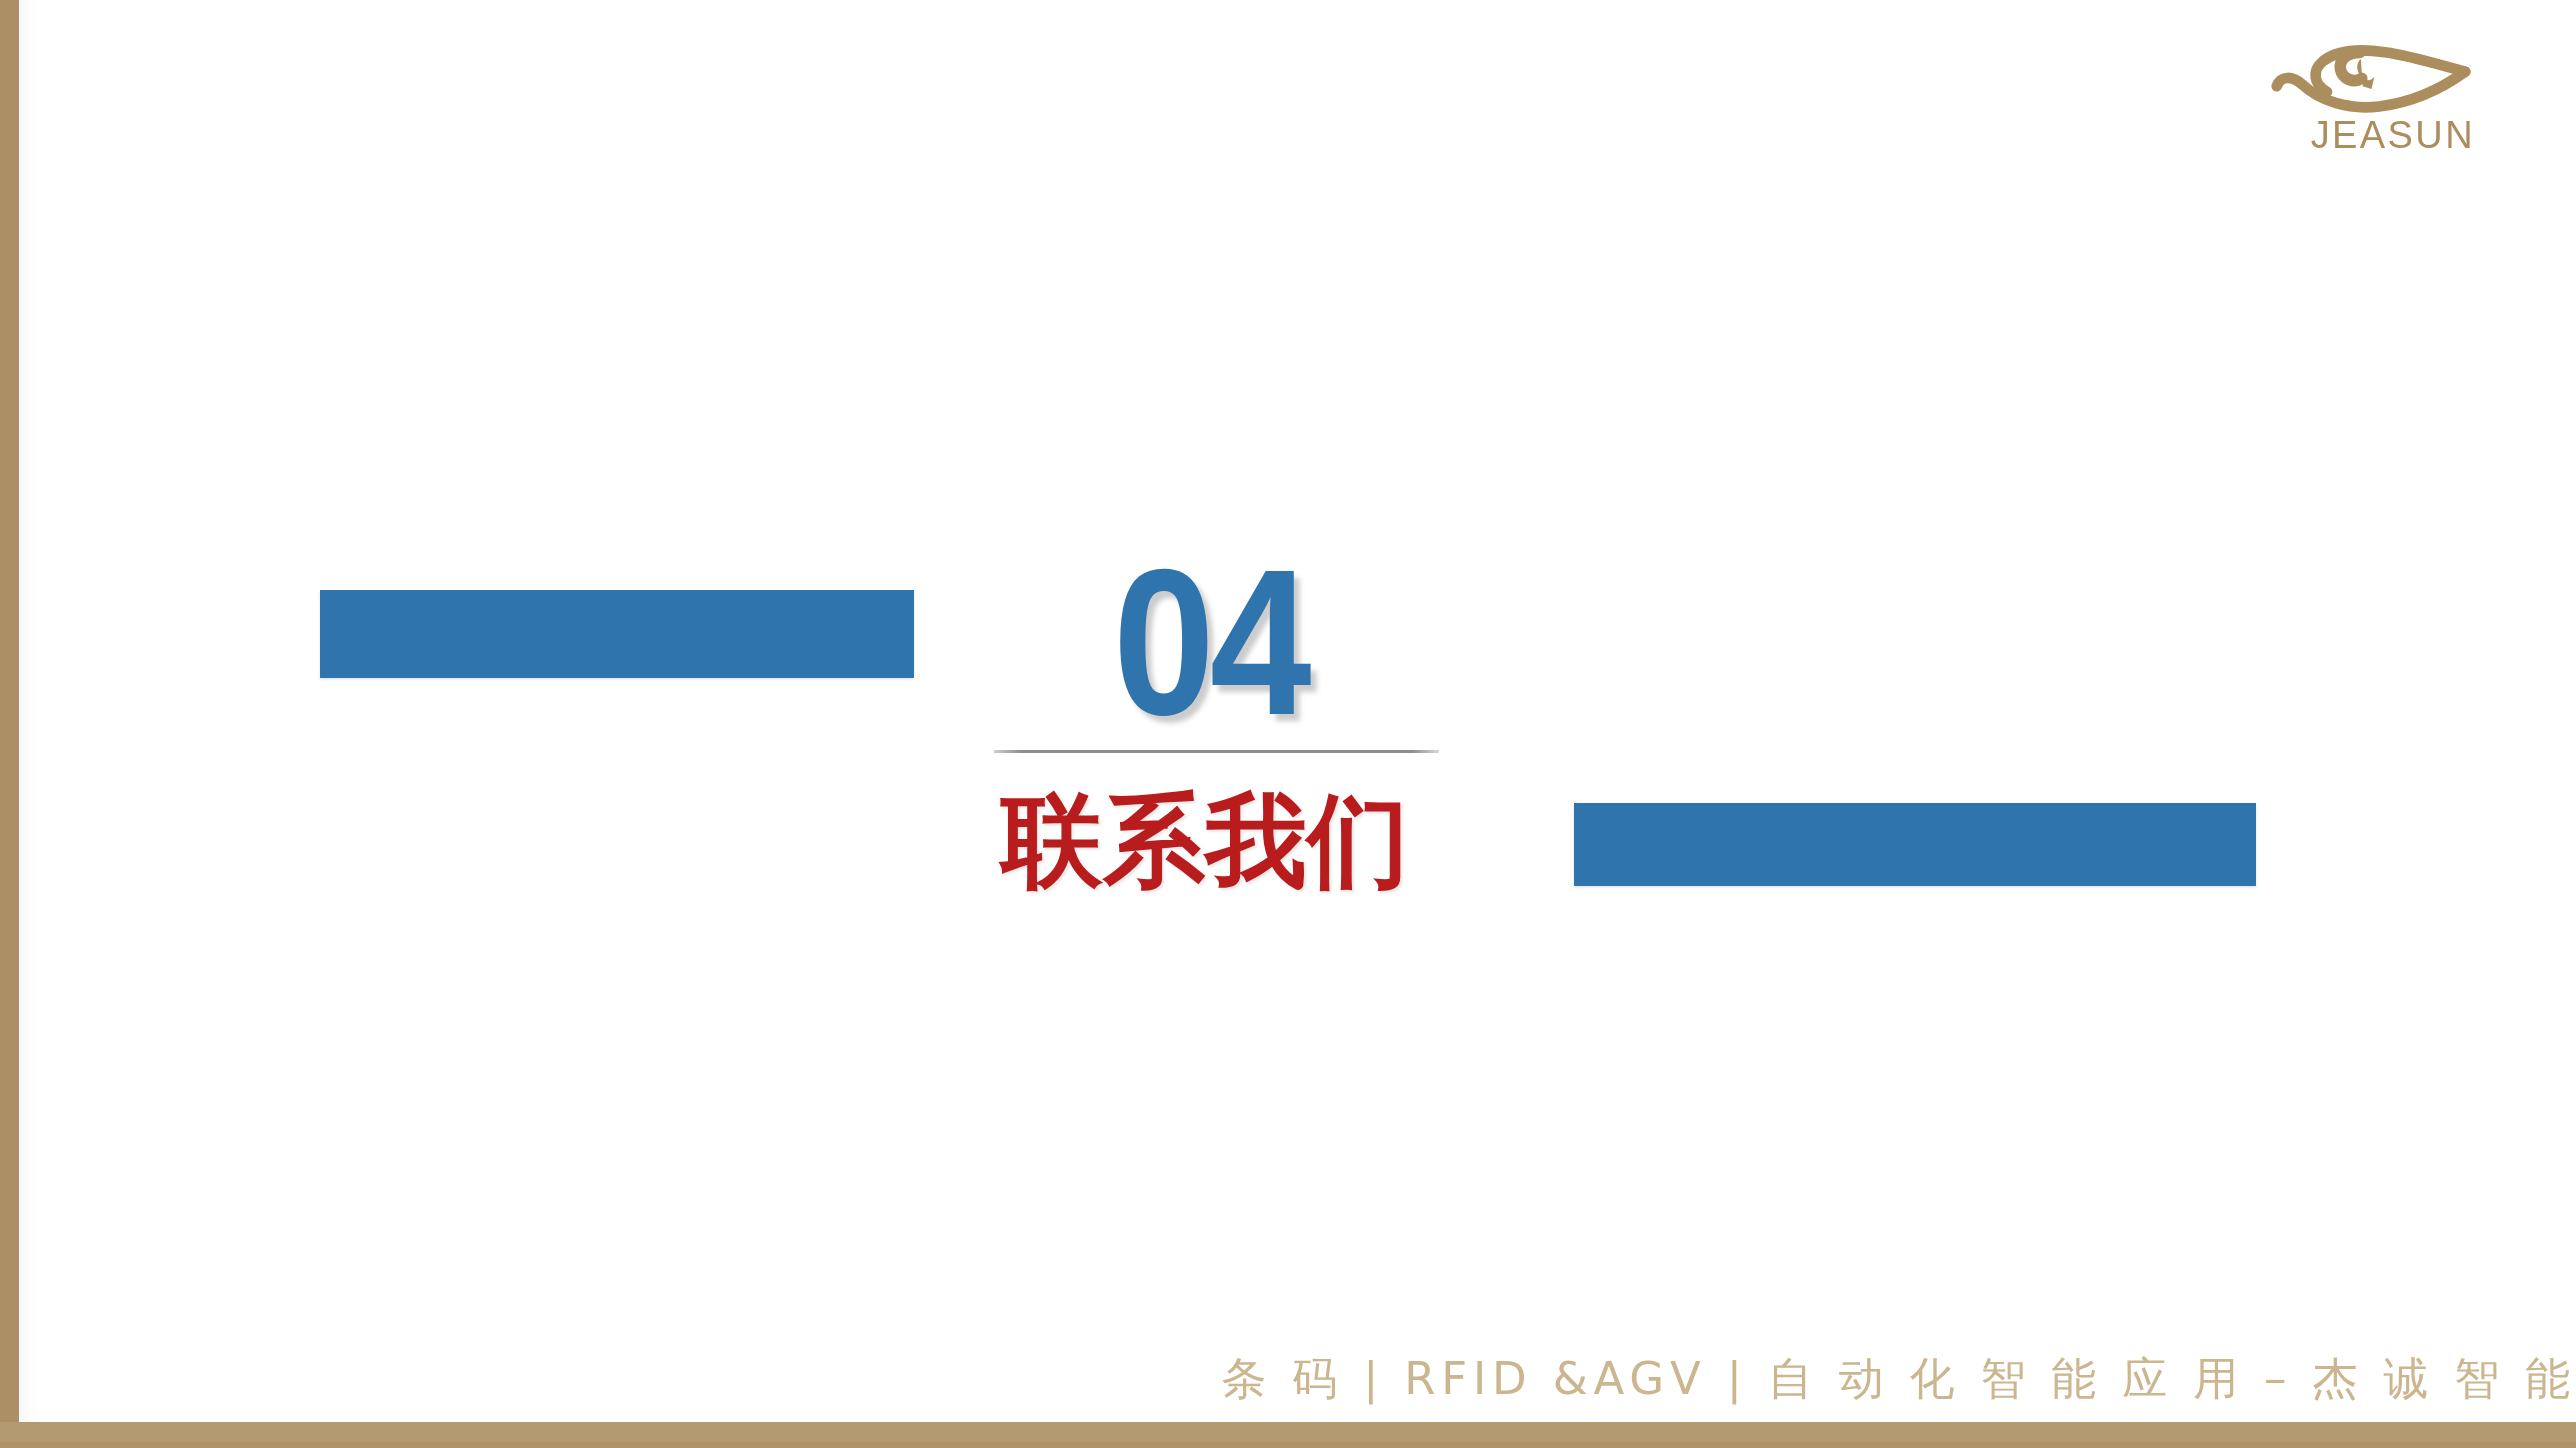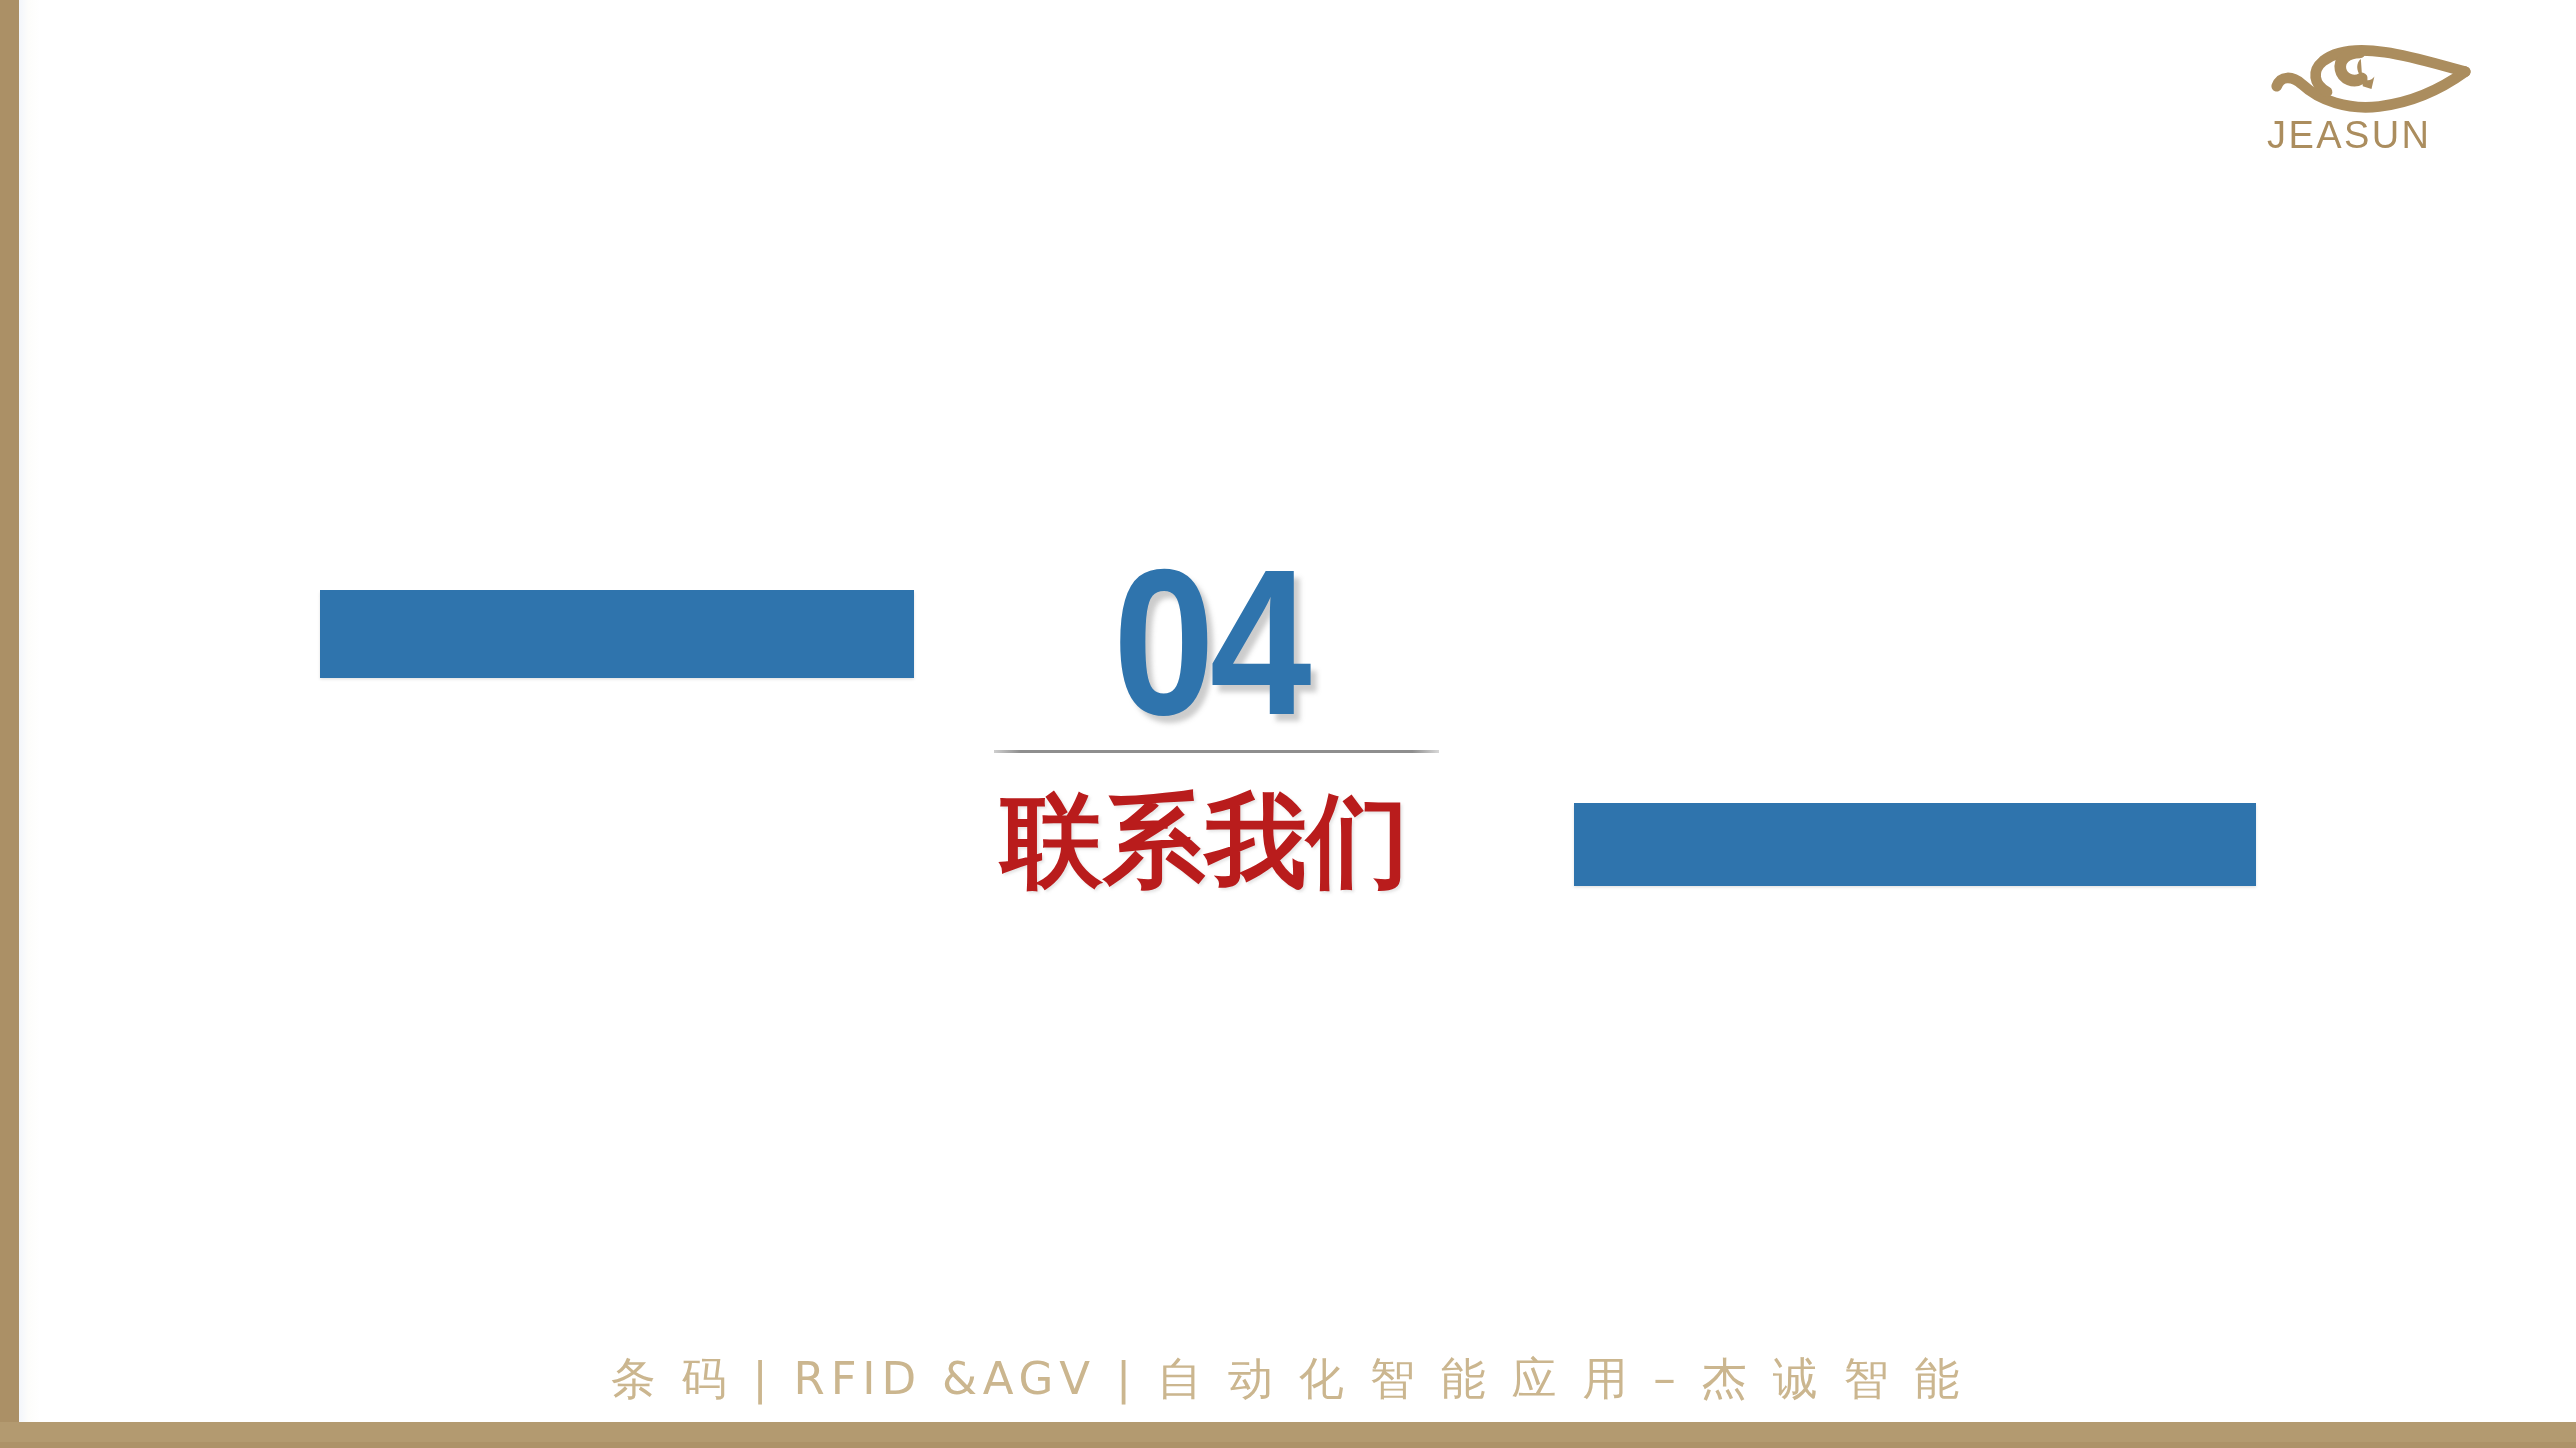--- a/index.html
+++ b/index.html
@@ -48,21 +48,21 @@
     left:2267px; top:33px;
     width:208px; height:126px;
   }
   .logo-mark {
     position:absolute; left:0; top:0;
     width:208px; height:87px;
   }
   .logo-text {
     position:absolute; left:0; top:81px;
     width:208px;
-    text-align:left;
+    text-align:right;
     color:#ab8d5e;
     font-family:"Liberation Sans", sans-serif;
     font-size:38px;
     font-weight:400;
     letter-spacing:2.4px;
     line-height:43px;
   }
 
   
   .bar {
@@ -110,21 +110,21 @@
     letter-spacing:0px;
     white-space:nowrap;
     text-shadow:1.9px 1.9px 2.9px rgba(150,150,150,.25);
   }
 
   
   .footer {
     position:absolute;
     left:0; top:1349px;
     width:2576px;
-    text-align:center;
+    text-align:right;
     color:#cbb68f;
     font-family:"DejaVu Sans", sans-serif;
     font-size:45px;
     line-height:60px;
     letter-spacing:5.8px;
     white-space:nowrap;
   }
 </style>
 </head>
 <body>

